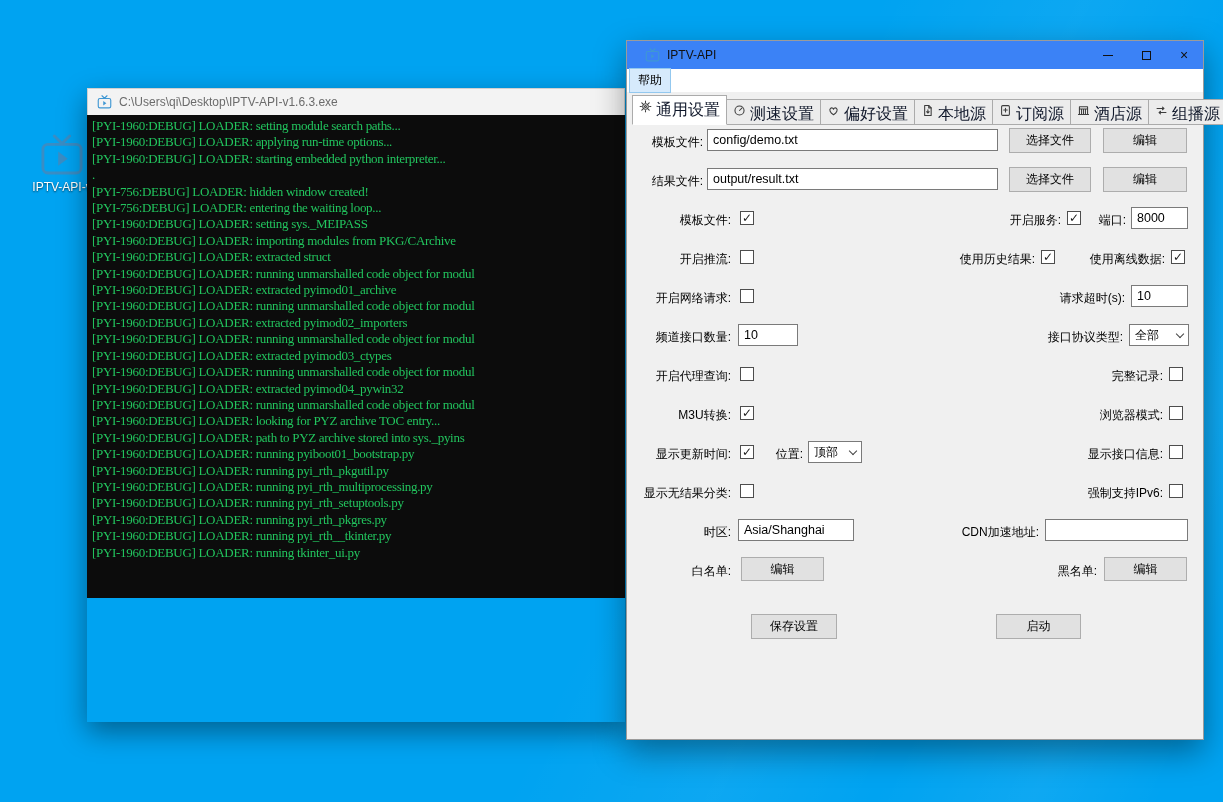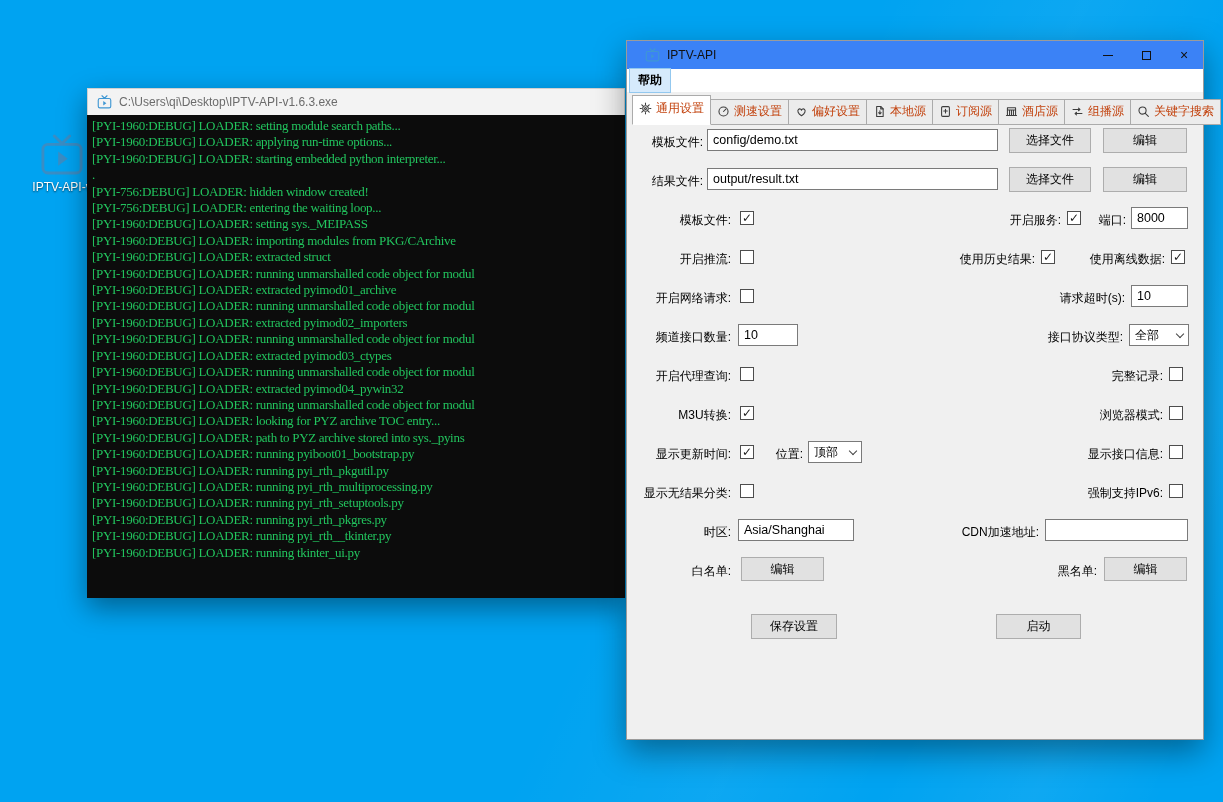--- a/index.html
+++ b/index.html
@@ -14,47 +14,47 @@
       linear-gradient(115deg, rgba(255,255,255,0) 55%, rgba(255,255,255,.05) 68%, rgba(255,255,255,0) 78%, rgba(255,255,255,.06) 88%, rgba(255,255,255,0) 96%),
       #00a3f1;
   }
 
   
   .desktop-icon { position:absolute; left:22px; top:134px; width:80px; text-align:center; }
   .desktop-icon svg { display:block; margin:0 auto; }
   .di-label { margin-top:4px; color:#fff; font-size:12px; text-shadow:0 1px 2px rgba(0,0,0,.65); white-space:nowrap; overflow:hidden; }
 
   
-  .console { position:absolute; left:87px; top:88px; width:538px; height:510px;
+  .console { position:absolute; left:87px; top:88px; width:538px; height:634px;
     box-shadow:0 10px 26px rgba(0,0,0,.4); }
   .console-titlebar { height:27px; background:#f3f3f3; display:flex; align-items:center; padding:0 9px; gap:7px; border:1px solid #d0d0d0; border-bottom:none; }
   .console-title { font-size:12px; color:#6b6b6b; white-space:nowrap; overflow:hidden; }
   .console-body { height:483px; background:#0c0c0c; padding:3px 0 0 5px; overflow:hidden; }
   .cline { font-family:Liberation Serif, serif; font-size:13px; line-height:16.4px;
     color:#22c55e; white-space:pre; letter-spacing:-0.3px; }
 
   
   .app { position:absolute; left:626px; top:40px; width:578px; height:700px;
     background:#f0f0f0; border:1px solid #9b9b9b; box-shadow:0 12px 30px rgba(0,0,0,.38); }
   .titlebar { height:28px; background:#3b82f6; display:flex; align-items:center; padding-left:18px; gap:7px; }
   .app-title { font-size:12px; color:#111; flex:1 1 auto; }
   .caption { display:flex; height:100%; }
   .cap-btn { width:38px; height:100%; display:flex; align-items:center; justify-content:center; color:#111; }
   .glyph-min { width:10px; height:1px; background:#111; display:block; }
   .glyph-max { width:9px; height:9px; border:1px solid #111; display:block; }
   .glyph-close { font-size:14px; line-height:1; }
 
   .menubar { height:24px; background:#ffffff; display:flex; align-items:center; padding-left:2px; border-bottom:1px solid #f0f0f0; }
-  .menu-item { font-size:12px; padding:3px 8px; background:#d6eafc; border:1px solid #93c8ef; color:#000;font-weight:bold; }
+  .menu-item { font-size:12px; padding:3px 8px; background:#d6eafc; border:1px solid #93c8ef; color:#000; }
 
   .content { position:relative; height:646px; background:#f0f0f0; }
 
   
   .tabbar { position:absolute; left:5px; top:2px; right:0; height:30px; display:flex; align-items:flex-end; }
-  .tab { display:flex; align-items:center; gap:4px; font-size:12px; color:#c2410c;
+  .tab { display:flex; align-items:flex-start; gap:4px; font-size:16px; color:#0f172a;
     background:#ececec; border:1px solid #ababab; border-left-width:0;
     padding:4px 6px 5px 6px; height:26px; white-space:nowrap; }
   .tab:first-child { border-left-width:1px; }
   .tab.selected { background:#ffffff; height:30px; padding-bottom:8px; border-bottom-color:#ffffff; }
   .tab svg { flex:0 0 auto; }
 
   
   .lbl, .rl { position:absolute; font-size:12px; color:#000; text-align:right; white-space:nowrap; }
   .lbl-a { left:0;  width:76px; }
   .lbl-b { left:0;  width:104px; }

